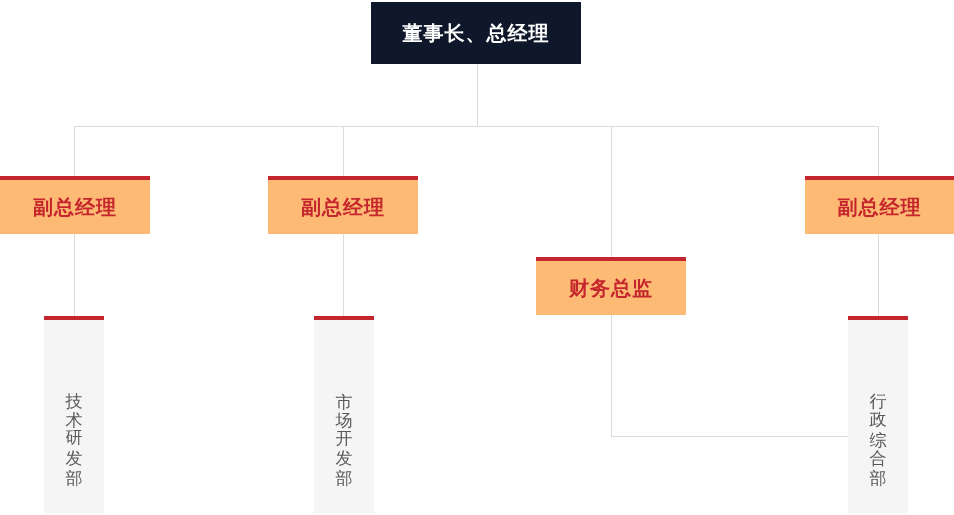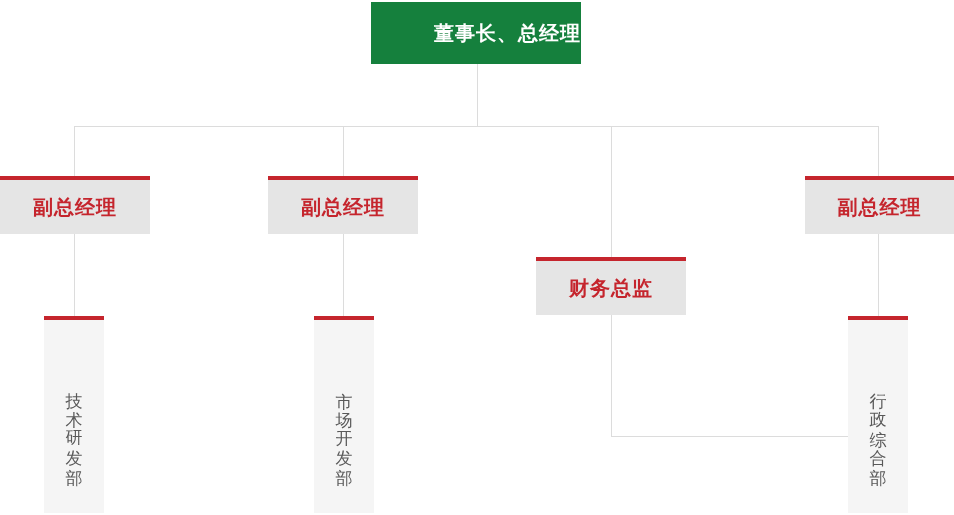--- a/index.html
+++ b/index.html
@@ -23,35 +23,35 @@
   .vline { width: 1px; }
   .hline { height: 1px; }
 
   
   .root-box {
     position: absolute;
     left: 371px;
     top: 2px;
     width: 210px;
     height: 62px;
-    background: #15803d;
+    background: #0f172a;
     color: #ffffff;
     font-size: 20px;
     font-weight: bold;
     letter-spacing: 1px;
     display: flex;
     align-items: center;
-    justify-content: flex-end;
+    justify-content: center;
   }
 
   
   .l2-box {
     position: absolute;
     height: 54px;
-    background: #e5e5e5;
+    background: #fdba74;
     border-top: 4px solid #c5252d;
     color: #c5252d;
     font-size: 20px;
     font-weight: bold;
     letter-spacing: 1px;
     display: flex;
     align-items: center;
     justify-content: center;
   }
   .l2-left   { left: 0;     top: 176px; width: 150px; }

